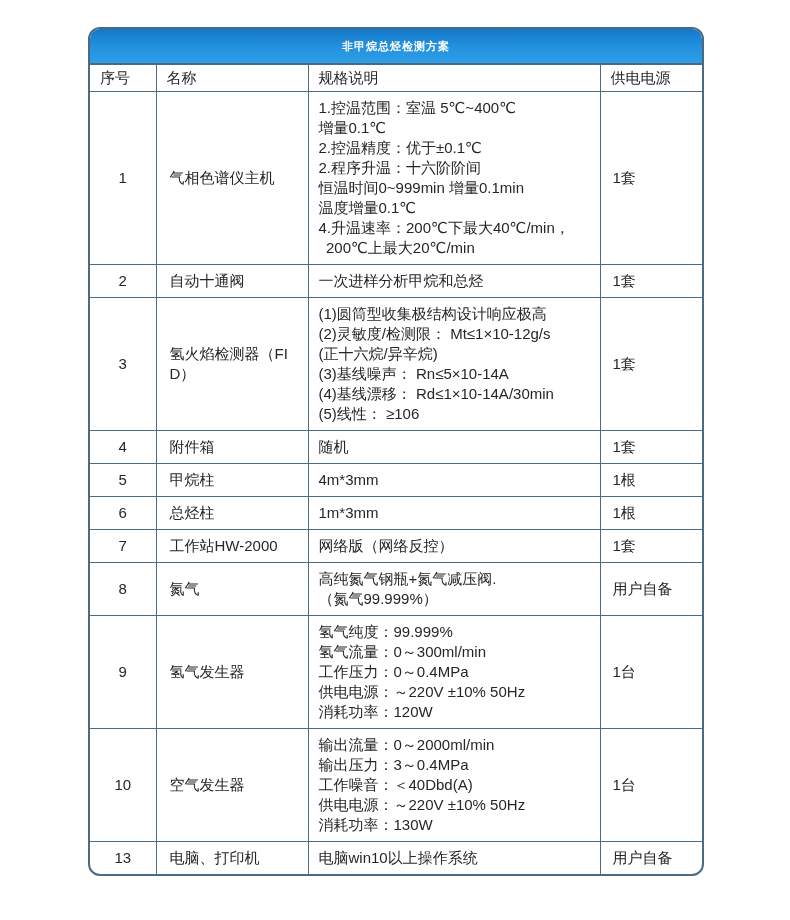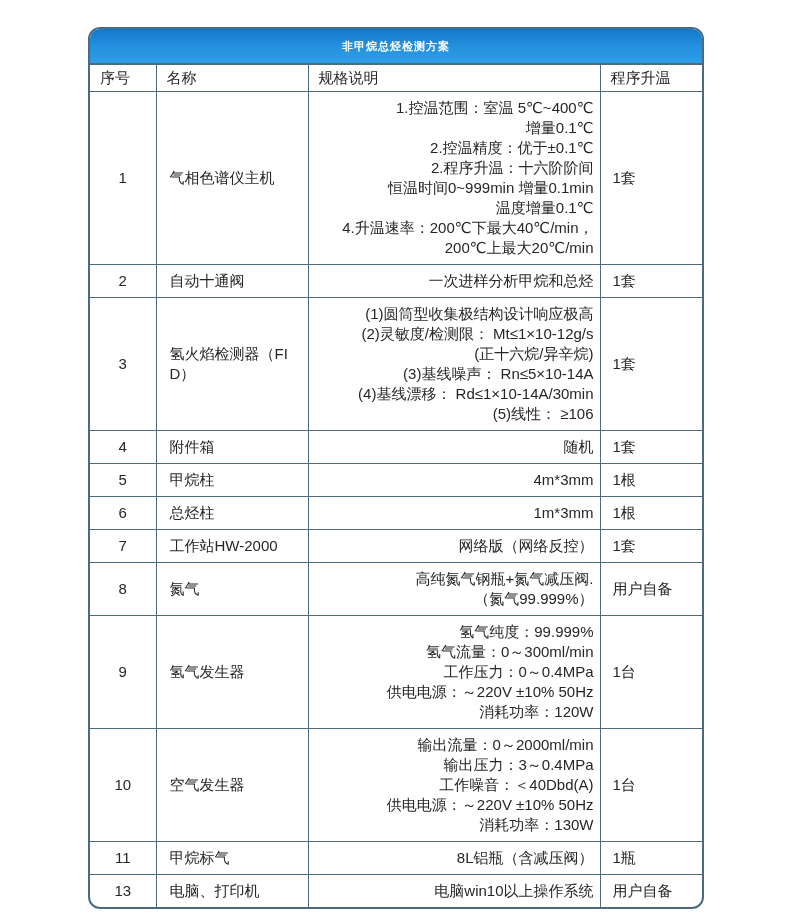--- a/index.html
+++ b/index.html
@@ -59,21 +59,21 @@
   table.spec-table thead th {
     padding: 3px 10px;
     text-align: left;
     height: 20px;
   }
   th.col-no, td.cell-no {
     text-align: center;
     padding: 5px 4px;
   }
   td.cell-name { padding: 5px 6px 5px 13px; text-align: left; }
-  td.cell-spec { padding: 6px 6px 6px 10px; text-align: right; }
+  td.cell-spec { padding: 6px 6px 6px 10px; text-align: left; }
   td.cell-qty  { padding: 5px 16px 5px 12px; text-align: left; }
   .spec-line { display: block; }
 </style>
 </head>
 <body>
 
 <div class="page">
   <div class="card">
     <div class="card-title">非甲烷总烃检测方案</div>
     <table class="spec-table">
@@ -81,21 +81,21 @@
         <col style="width:66px">
         <col style="width:152px">
         <col style="width:292px">
         <col>
       </colgroup>
       <thead>
         <tr>
           <th class="col-no">序号</th>
           <th class="col-name">名称</th>
           <th class="col-spec">规格说明</th>
-          <th class="col-qty">程序升温</th>
+          <th class="col-qty">供电电源</th>
         </tr>
       </thead>
       <tbody id="rows-body">
   <tr>
     <td class="cell-no">1</td>
     <td class="cell-name">气相色谱仪主机</td>
     <td class="cell-spec">
               <span class="spec-line">1.控温范围：室温 5℃~400℃</span>
               <span class="spec-line">增量0.1℃</span>
               <span class="spec-line">2.控温精度：优于±0.1℃</span>
@@ -196,28 +196,20 @@
     <td class="cell-spec">
               <span class="spec-line">输出流量：0～2000ml/min</span>
               <span class="spec-line">输出压力：3～0.4MPa</span>
               <span class="spec-line">工作噪音：＜40Dbd(A)</span>
               <span class="spec-line">供电电源：～220V ±10% 50Hz</span>
               <span class="spec-line">消耗功率：130W</span>
             </td>
     <td class="cell-qty">1台</td>
   </tr>
 
-  <tr>
-    <td class="cell-no">11</td>
-    <td class="cell-name">甲烷标气</td>
-    <td class="cell-spec">
-              <span class="spec-line">8L铝瓶（含减压阀）</span>
-            </td>
-    <td class="cell-qty">1瓶</td>
-  </tr>
 
 
   <tr>
     <td class="cell-no">13</td>
     <td class="cell-name">电脑、打印机</td>
     <td class="cell-spec">
               <span class="spec-line">电脑win10以上操作系统</span>
             </td>
     <td class="cell-qty">用户自备</td>
   </tr>

